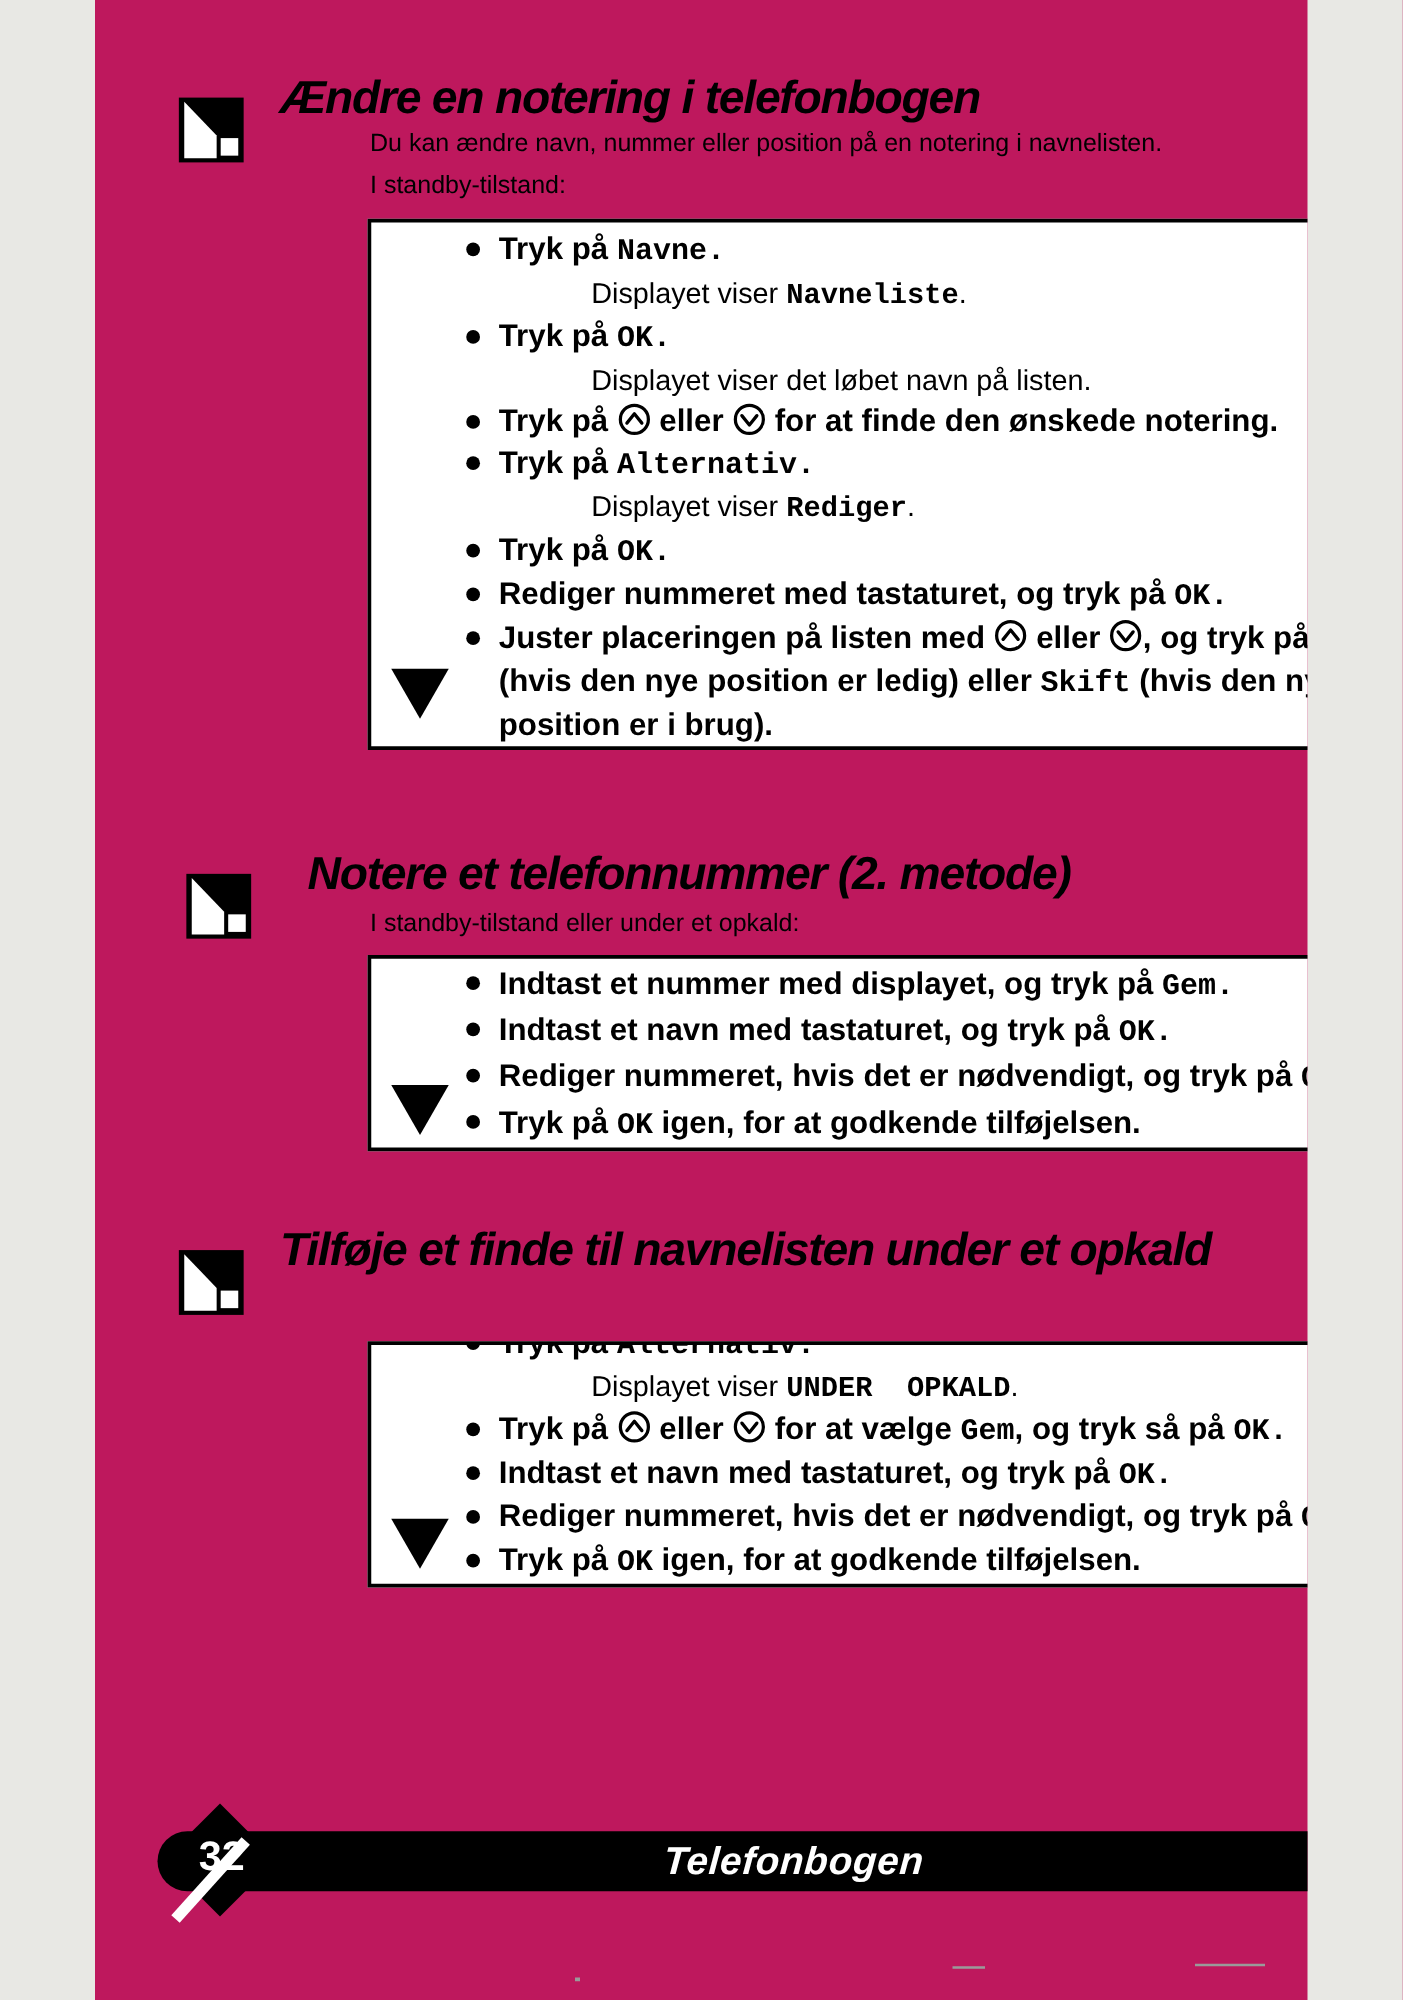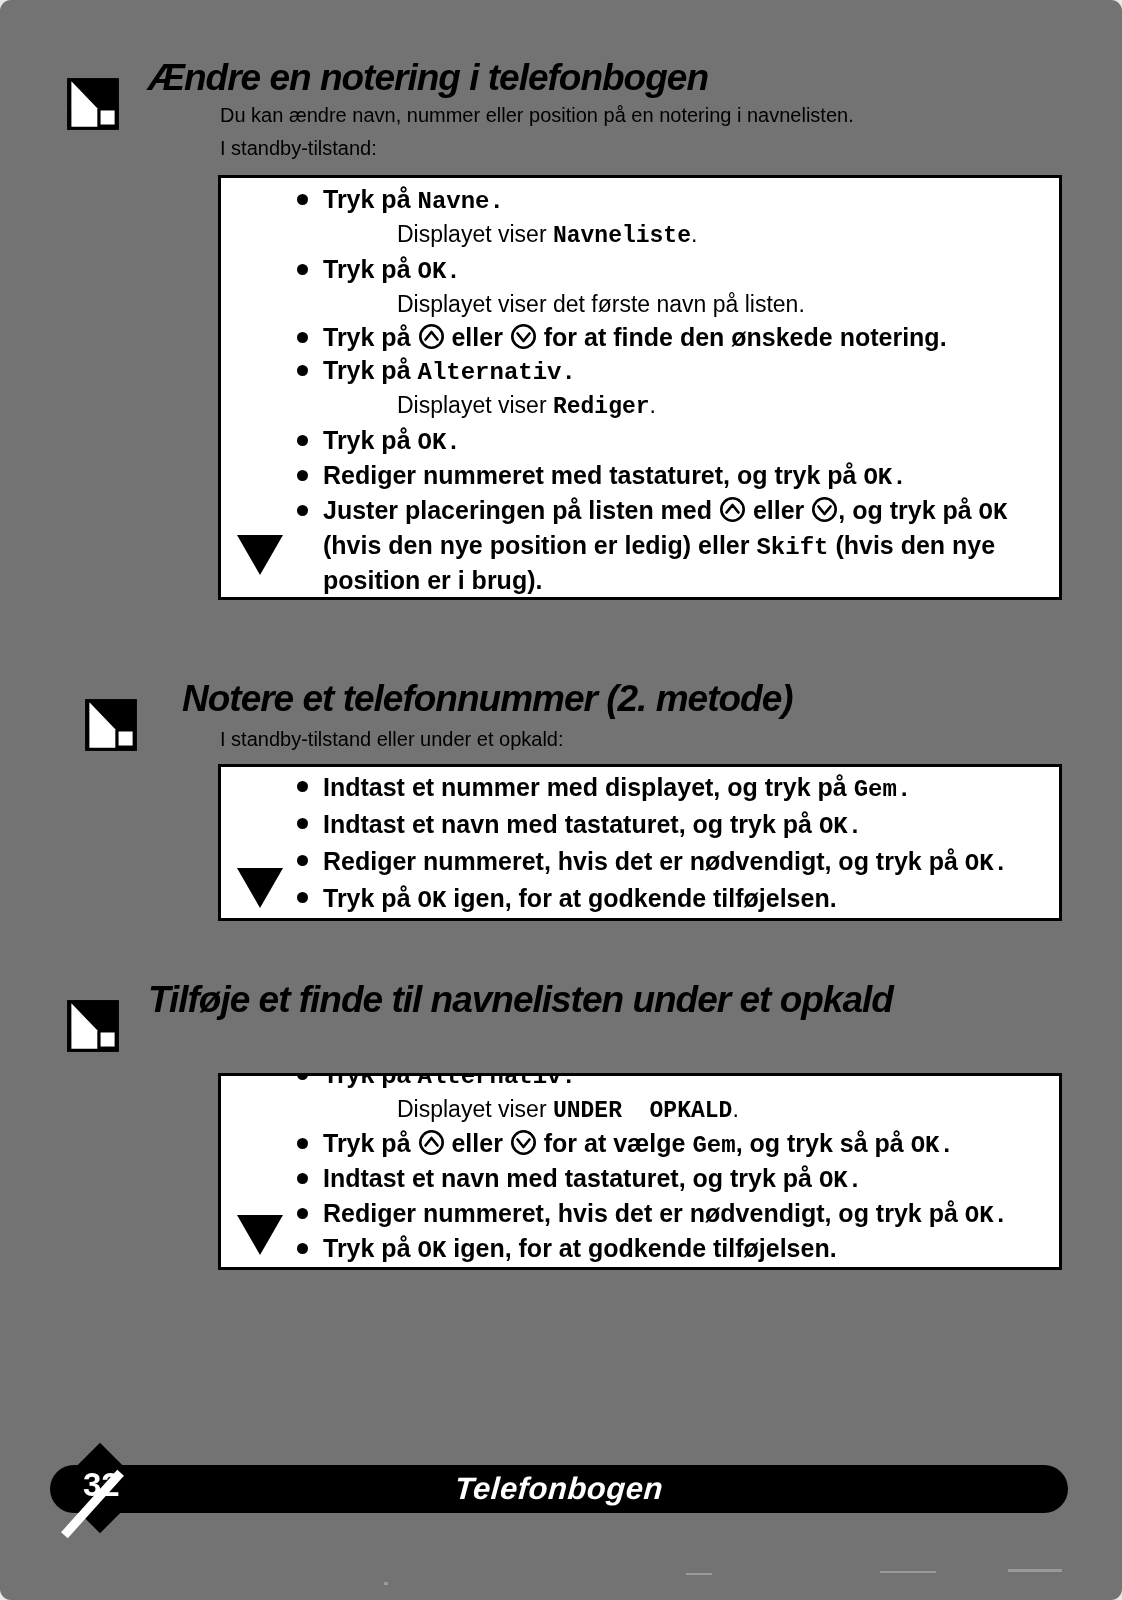--- a/index.html
+++ b/index.html
@@ -1,24 +1,23 @@
 <!DOCTYPE html>
 <html><head>
 <meta charset="utf-8">
 <style>
   html,body{margin:0;padding:0;background:#e8e8e4;}
   .page{
     position:relative;
-    width:1122px;height:1600px;
-    background:#737373;
+    width:970px;height:1600px;
+    background:#be185d;
     margin:0 auto;
     font-family:"Liberation Sans",sans-serif;
     color:#000;
     overflow:hidden;
-    border-radius:11px;
   }
   
   .section-header{position:absolute;left:66px;display:flex;align-items:flex-end;gap:28px;}
   .section-icon{width:54px;height:55px;flex:0 0 auto;}
   .section-title{
     font-size:37px;font-weight:bold;font-style:italic;
     letter-spacing:-1px;line-height:55px;white-space:nowrap;
     padding-bottom:2px;
   }
   
@@ -107,21 +106,21 @@
       <div class="arrow-head"></div>
       <div class="arrow-gap"></div>
     </div>
     <ul class="steps">
         <li class="step">
           <div class="step-line"><span class="seg-bold">Tryk på </span><span class="seg-mono">Navne.</span></div>
           <div class="step-note"><span class="seg-regular">Displayet viser </span><span class="seg-mono">Navneliste</span><span class="seg-regular">.</span></div>
         </li>
         <li class="step">
           <div class="step-line"><span class="seg-bold">Tryk på </span><span class="seg-mono">OK.</span></div>
-          <div class="step-note"><span class="seg-regular">Displayet viser det første navn på listen.</span></div>
+          <div class="step-note"><span class="seg-regular">Displayet viser det løbet navn på listen.</span></div>
         </li>
         <li class="step">
           <div class="step-line"><span class="seg-bold">Tryk på </span><span class="icon-inline">
   <svg viewBox="0 0 27 27" xmlns="http://www.w3.org/2000/svg">
     <circle cx="13.5" cy="13.5" r="11.2" fill="none" stroke="#000" stroke-width="2.6"></circle>
     <polyline points="7.5,16.5 13.5,9 19.5,16.5" fill="none" stroke="#000" stroke-width="2.6" stroke-linecap="round" stroke-linejoin="round"></polyline>
   </svg>
 </span><span class="seg-bold"> eller </span><span class="icon-inline">
   <svg viewBox="0 0 27 27" xmlns="http://www.w3.org/2000/svg">
     <circle cx="13.5" cy="13.5" r="11.2" fill="none" stroke="#000" stroke-width="2.6"></circle>
@@ -148,21 +147,21 @@
 </span><span class="seg-bold"> eller </span><span class="icon-inline">
   <svg viewBox="0 0 27 27" xmlns="http://www.w3.org/2000/svg">
     <circle cx="13.5" cy="13.5" r="11.2" fill="none" stroke="#000" stroke-width="2.6"></circle>
     <polyline points="7.5,10.5 13.5,18 19.5,10.5" fill="none" stroke="#000" stroke-width="2.6" stroke-linecap="round" stroke-linejoin="round"></polyline>
   </svg>
 </span><span class="seg-bold">, og tryk på </span><span class="seg-mono">OK</span><span class="seg-bold"> (hvis den nye position er ledig) eller </span><span class="seg-mono">Skift</span><span class="seg-bold"> (hvis den nye position er i brug).</span></div>
         </li>
       </ul>
   </div>
 
-  <div class="section-header" style="top:646px;left:84px;gap:44px;">
+  <div class="section-header" style="top:646px;left:72px;gap:44px;">
     <span class="section-icon">
   <svg viewBox="0 0 100 100" xmlns="http://www.w3.org/2000/svg">
     <rect x="2" y="2" width="96" height="96" fill="#000"></rect>
     <polygon points="10,8 58,58 58,92 10,92" fill="#fff"></polygon>
     <rect x="64" y="62" width="26" height="26" fill="#fff"></rect>
   </svg>
 </span>
     <h1 class="section-title">Notere et telefonnummer (2. metode)</h1>
   </div>
   <div class="intro" style="top:723px;">

